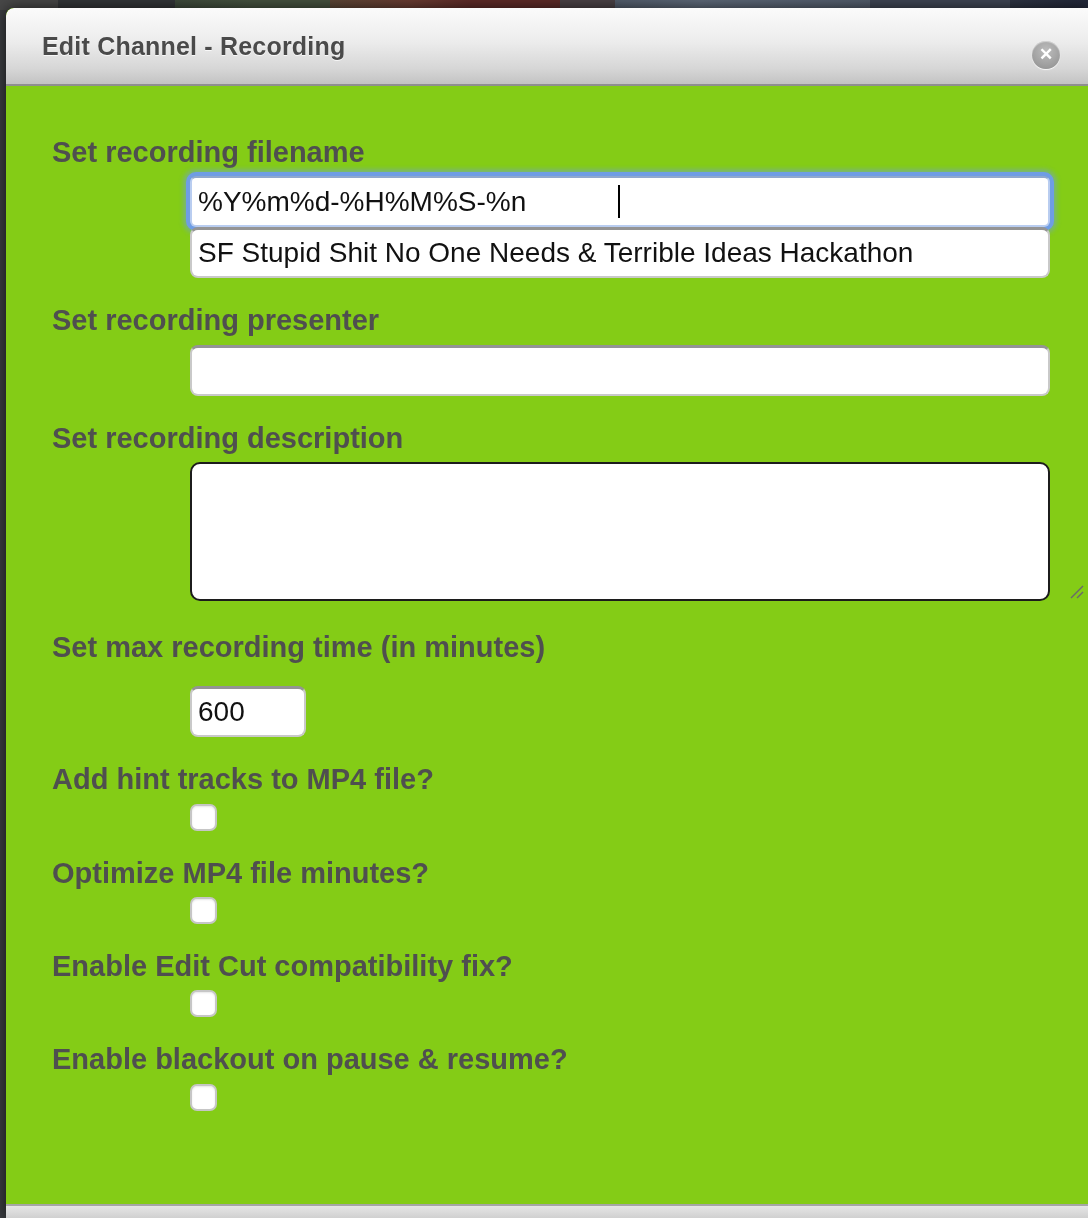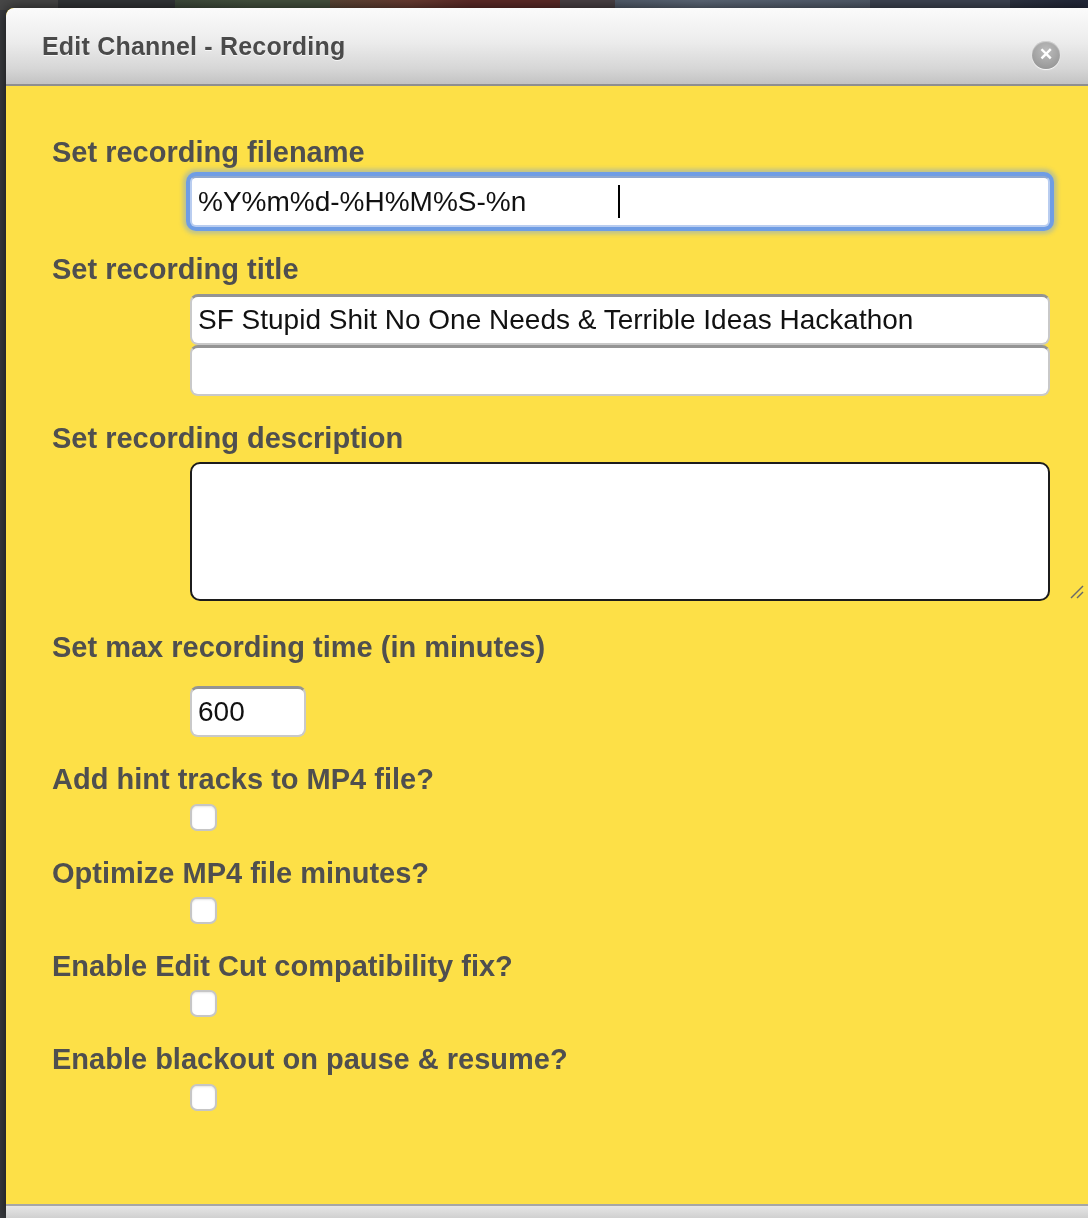--- a/index.html
+++ b/index.html
@@ -16,21 +16,21 @@
       #333538 58px,#333538 175px,
       #3e4a3c 175px,#45523f 250px,#45523f 330px,
       #5c4636 330px,#693c32 410px,#5e2b28 470px,#5e2b28 560px,
       #4a4145 560px,#4a4145 615px,
       #525c6b 615px,#5d6878 700px,#525c6b 870px,
       #3f4654 870px,#3f4654 1010px,
       #2e3443 1010px,#23283a 1088px);
   }
   .dialog{
     position:absolute;left:6px;top:8px;right:0;bottom:0;
-    background:#fde047;
+    background:#84cc16;
     border-radius:8px 0 0 0;
     box-shadow:0 0 14px rgba(0,0,0,.65);
     overflow:hidden;
   }
   .titlebar{
     height:76px;
     background:linear-gradient(#fbfbfb 0%,#ececec 45%,#d6d6d6 80%,#c3c3c3 100%);
     border-bottom:2px solid #8f8f8f;
     border-radius:8px 0 0 0;
     position:relative;
@@ -123,25 +123,25 @@
   </div>
 
   <div class="content">
 
     <div class="field-label first">Set recording filename</div>
     <div class="input-row">
       <input class="text focused" type="text" value="%Y%m%d-%H%M%S-%n" style="">
       <div class="caret"></div>
     </div>
 
-    <div class="field-label">Set recording title</div>
     <div class="input-row">
       <input class="text" type="text" value="SF Stupid Shit No One Needs &amp; Terrible Ideas Hackathon" style="">
     </div>
 
+    <div class="field-label">Set recording presenter</div>
     <div class="input-row">
       <input class="text" type="text" value="" style="">
     </div>
 
     <div class="field-label">Set recording description</div>
     <div class="input-row">
       <textarea class="desc" style=""></textarea>
       <svg class="resize-grip" viewBox="0 0 16 16">
         <line x1="3" y1="15" x2="15" y2="3" stroke="#6a6a6a" stroke-width="1.5"></line>
         <line x1="9" y1="15" x2="15" y2="9" stroke="#6a6a6a" stroke-width="1.5"></line>

